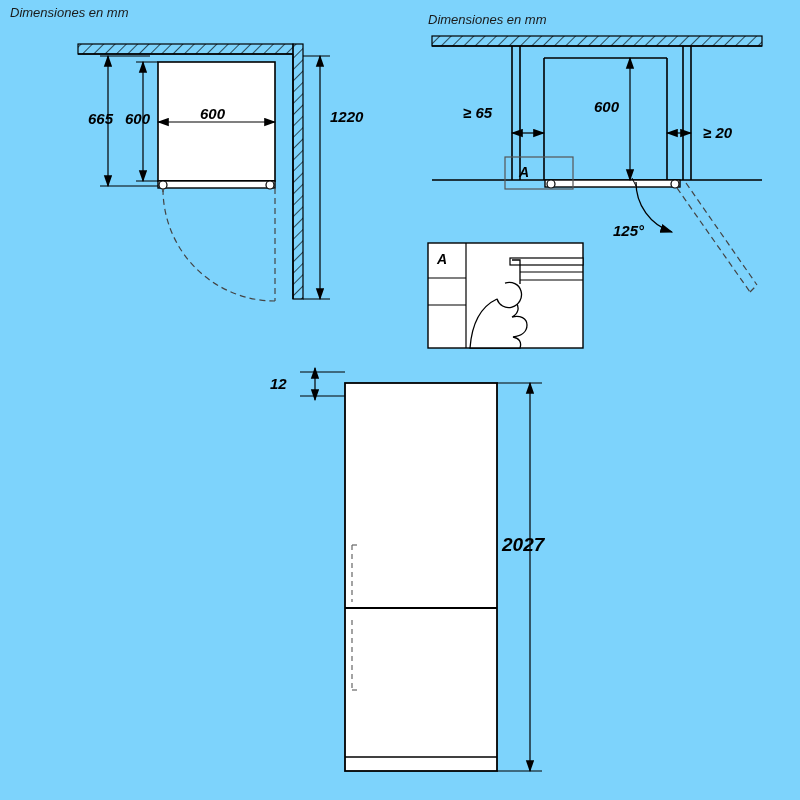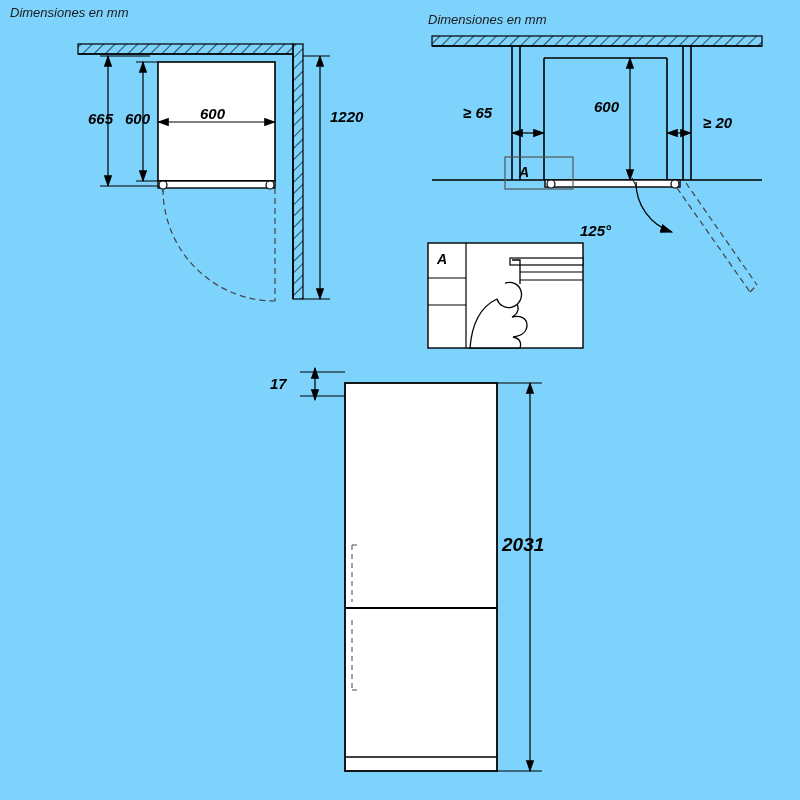--- a/index.html
+++ b/index.html
@@ -215,25 +215,25 @@
   <div class="dim" style="left:125px; top:110px;">600</div>
 
   <div class="dim" style="left:200px; top:105px;">600</div>
 
   <div class="dim" style="left:302px; top:108px;margin-left:28px;">1220</div>
 
   <div class="dim" style="left:463px; top:104px;">≥ 65</div>
 
   <div class="dim" style="left:594px; top:98px;">600</div>
 
-  <div class="dim" style="left:703px; top:114px;">≥ 20</div>
-
-  <div class="dim" style="left:580px; top:222px;">125°</div>
+  <div class="dim" style="left:703px; top:124px;">≥ 20</div>
+
+  <div class="dim" style="left:613px; top:222px;">125°</div>
 
   <div class="boxlabel" style="left:519px; top:164px;">A</div>
 
   <div class="boxlabel" style="left:437px; top:251px;">A</div>
 
-  <div class="dim" style="left:270px; top:375px;">17</div>
-
-  <div class="dim" style="left:502px; top:534px; font-size:19px;">2031</div>
+  <div class="dim" style="left:270px; top:375px;">12</div>
+
+  <div class="dim" style="left:502px; top:534px; font-size:19px;">2027</div>
 
 </div>
 
 </body></html>

